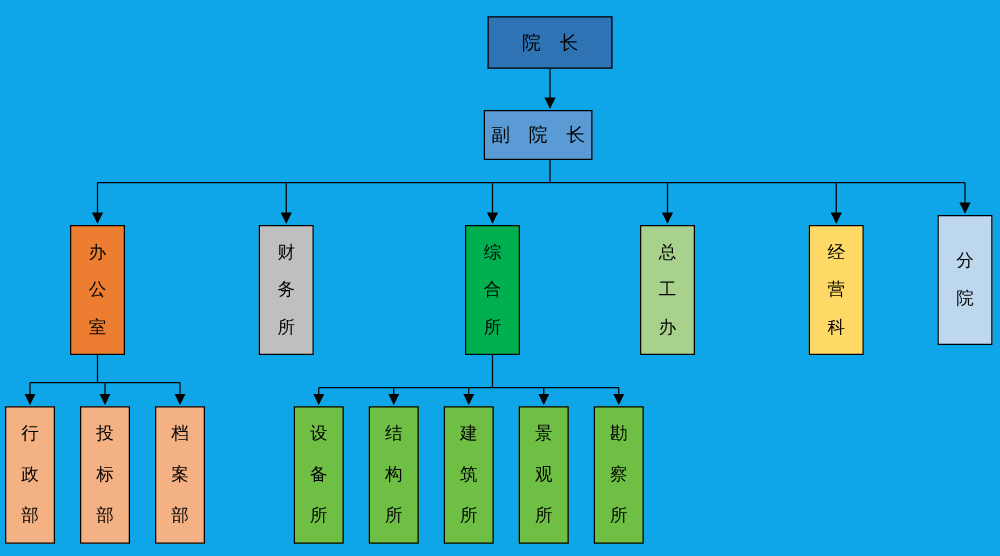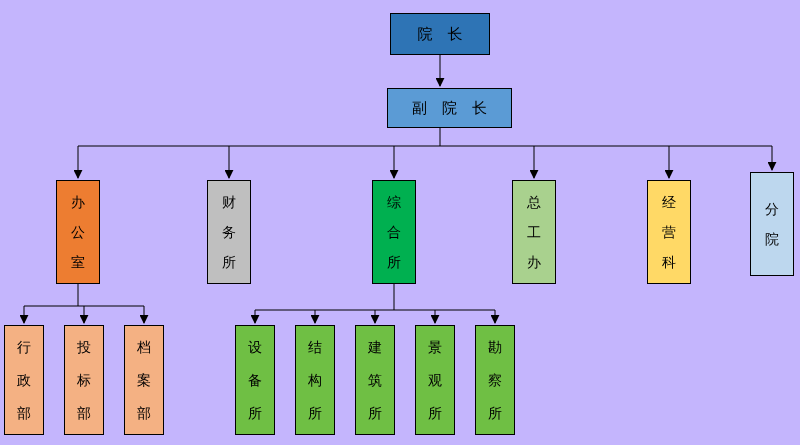--- a/index.html
+++ b/index.html
@@ -5,21 +5,21 @@
   html, body {
     margin: 0;
     padding: 0;
     background: #ffffff;
     font-family: "DejaVu Sans", sans-serif;
   }
   .canvas {
     position: relative;
     width: 800px;
     height: 445px;
-    background: #c4b5fd;
+    background: #0ea5e9;
     overflow: hidden;
   }
   .connectors {
     position: absolute;
     left: 0;
     top: 0;
     pointer-events: none;
   }
   .node {
     position: absolute;
@@ -80,21 +80,21 @@
       <path d="M255,310 L255,323" marker-end="url(#arrow)"></path>
       <path d="M315,310 L315,323" marker-end="url(#arrow)"></path>
       <path d="M375,310 L375,323" marker-end="url(#arrow)"></path>
       <path d="M435,310 L435,323" marker-end="url(#arrow)"></path>
       <path d="M495,310 L495,323" marker-end="url(#arrow)"></path>
     </g>
   </svg>
 
   <div class="node htext" style="left: 390px; top: 13px; width: 100px; height: 42px; background-color: rgb(46, 116, 181);">院　长</div>
 
-  <div class="node htext" style="left: 387px; top: 88px; width: 125px; height: 40px; background-color: rgb(91, 155, 213);">副　院　长</div>
+  <div class="node htext" style="left: 387px; top: 88px; width: 87px; height: 40px; background-color: rgb(91, 155, 213);">副　院　长</div>
 
   <div class="node vtext" style="left: 56px; top: 180px; width: 44px; height: 104px; background-color: rgb(237, 125, 49);">办
 公
 室</div>
 
   <div class="node vtext" style="left: 207px; top: 180px; width: 44px; height: 104px; background-color: rgb(191, 191, 191);">财
 务
 所</div>
 
   <div class="node vtext" style="left: 372px; top: 180px; width: 44px; height: 104px; background-color: rgb(0, 176, 80);">综

